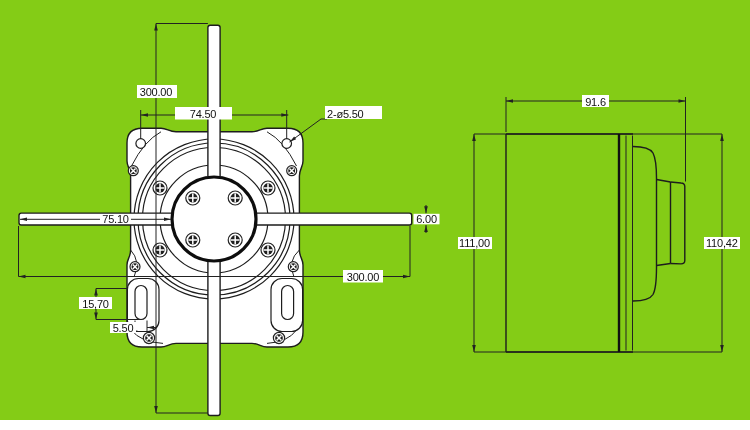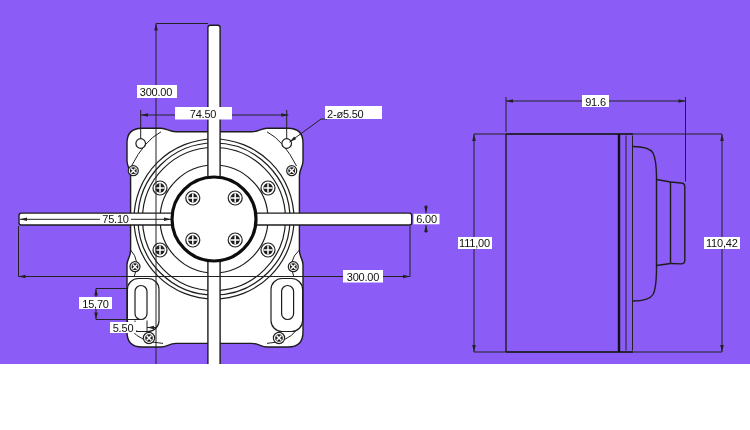--- a/index.html
+++ b/index.html
@@ -1,16 +1,16 @@
 <!DOCTYPE html>
 <html><head>
 <meta charset="utf-8">
 <style>
   html,body{margin:0;padding:0;background:#ffffff;}
-  .stage{width:750px;height:364px;position:relative;background:#8b5cf6;overflow:hidden;}
+  .stage{width:750px;height:420px;position:relative;background:#84cc16;overflow:hidden;}
   svg{display:block;}
   .ln{stroke:#222;stroke-width:1;fill:none;}
   .ln2{stroke:#1d1d1d;stroke-width:1.4;fill:none;}
   .thk{stroke:#111;stroke-width:2.4;fill:none;}
   .ring{stroke:#1d1d1d;stroke-width:1.2;fill:none;}
   .ring-thick{stroke:#0d0d0d;stroke-width:3.2;fill:none;}
   .whitefill{fill:#ffffff;stroke:none;}
   .outline{fill:#ffffff;stroke:#1d1d1d;stroke-width:1.4;}
   .outline2{fill:#ffffff;stroke:#1d1d1d;stroke-width:1.2;}
   .arrow{fill:#222;stroke:none;}

